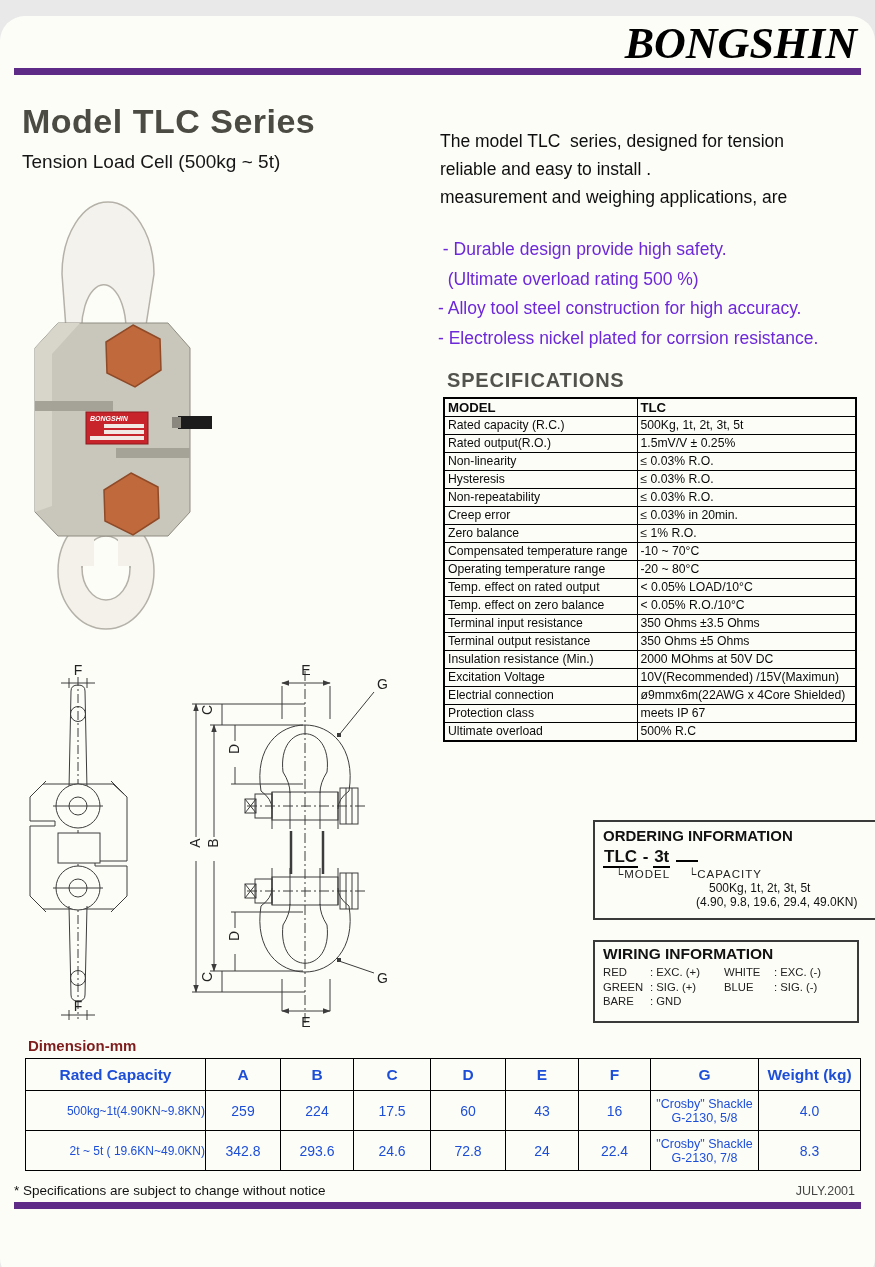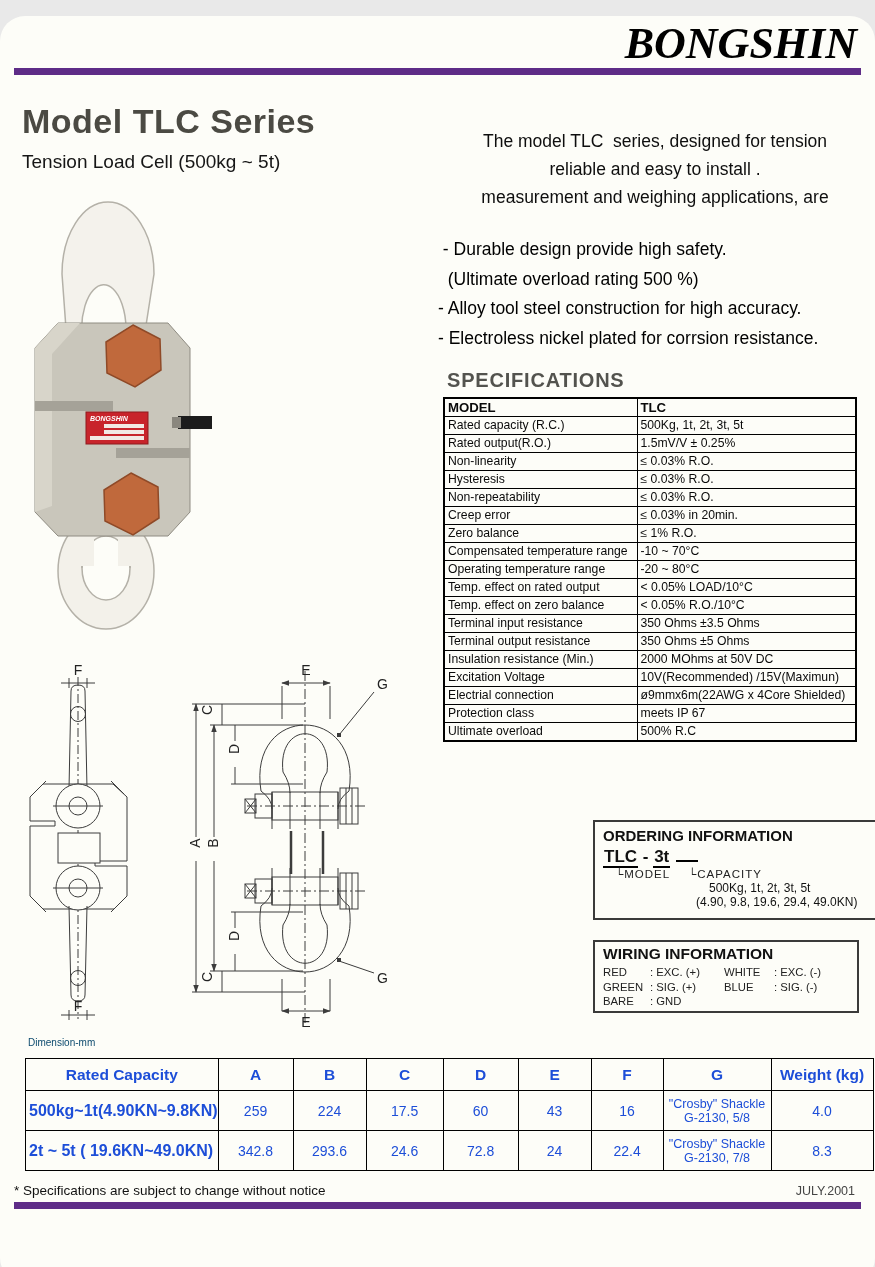--- a/index.html
+++ b/index.html
@@ -8,53 +8,53 @@
 
   .logo{position:absolute;top:2px;right:18px;font-family:"Liberation Serif",serif;
         font-style:italic;font-weight:bold;font-size:44px;color:#000;letter-spacing:0px;}
   .rule{position:absolute;left:14px;right:14px;height:7px;background:#5e2c87;}
   .rule-top{top:52px;} .rule-bottom{top:1186px;}
 
   .title{position:absolute;left:22px;top:86px;font-size:34px;font-weight:bold;color:#4b4a43;letter-spacing:.5px;}
   .subtitle{position:absolute;left:22px;top:135px;font-size:19px;color:#161616;}
 
   .intro{position:absolute;left:440px;top:111px;width:430px;font-size:17.5px;line-height:28px;color:#0e0e0e;}
-  .intro div{white-space:pre;text-align:center;}
-  .features{position:absolute;left:438px;top:219px;width:434px;font-size:17.5px;line-height:29.5px;color:#000000;}
+  .intro div{white-space:pre;}
+  .features{position:absolute;left:438px;top:219px;width:434px;font-size:17.5px;line-height:29.5px;color:#6d28d9;}
   .features div{white-space:pre;}
 
   .spec-head{position:absolute;left:447px;top:353px;font-size:20px;font-weight:bold;color:#53534e;letter-spacing:.8px;}
   table.spec{position:absolute;left:443px;top:381px;width:412px;border-collapse:collapse;table-layout:fixed;border:2px solid #000;}
   .spec td{border:1px solid #000;height:17px;padding:0 3px;font-size:12.2px;line-height:1.05;
            white-space:nowrap;overflow:hidden;color:#0a0a0a;}
   .spec tr.hdr td{font-weight:bold;font-size:13.2px;}
 
   .obox{position:absolute;left:593px;top:804px;width:314px;height:100px;border:2px solid #3a3a3a;
         padding:5px 8px;box-sizing:border-box;}
   .obox .h{font-size:15px;font-weight:bold;}
   .code{font-size:17px;font-weight:bold;margin-top:3px;}
   .code .u{border-bottom:2px solid #000;padding:0 1px;}
   .code .blank{display:inline-block;width:22px;border-bottom:2px solid #000;height:13px;margin-left:6px;}
   .branch{font-size:11.5px;color:#222;display:flex;margin-top:1px;}
   .branch .m{margin-left:12px;letter-spacing:1px;}
   .branch .c{margin-left:18px;letter-spacing:1px;}
   .ocap1{font-size:12px;margin-left:106px;margin-top:1px;white-space:pre;}
   .ocap2{font-size:12px;margin-left:93px;white-space:pre;}
 
-  .wbox{position:absolute;left:593px;top:924px;width:266px;height:73px;border:2px solid #3a3a3a;
+  .wbox{position:absolute;left:593px;top:924px;width:266px;height:83px;border:2px solid #3a3a3a;
         padding:3px 8px;box-sizing:border-box;}
   .wbox .h{font-size:15.5px;font-weight:bold;}
   .wgrid{display:grid;grid-template-columns:47px 74px 50px auto;font-size:11.3px;line-height:14.5px;margin-top:2px;color:#222;}
 
-  .dim-head{position:absolute;left:28px;top:1021px;font-size:10px;font-weight:normal;color:#0c4a6e;}
+  .dim-head{position:absolute;left:28px;top:1021px;font-size:15px;font-weight:bold;color:#7f1d1d;}
   table.dim{position:absolute;left:25px;top:1042px;border-collapse:collapse;table-layout:fixed;}
   .dim th,.dim td{border:1px solid #000;text-align:center;padding:0;color:#1d4ed8;}
   .dim th{font-size:15.5px;height:31px;}
   .dim td{font-size:14px;height:39px;}
-  .dim td.cap{text-align:left;padding-left:3px;font-size:16px;font-weight:bold;}
+  .dim td.cap{text-align:right;padding-left:3px;font-size:12px;}
   .dim .g{font-size:12.5px;line-height:14px;}
 
   .fnote{position:absolute;left:14px;top:1167px;font-size:13.5px;color:#111;}
   .fdate{position:absolute;right:20px;top:1168px;font-size:12.5px;color:#444;}
 
   svg.photo{position:absolute;left:20px;top:160px;}
   svg.draw{position:absolute;left:25px;top:645px;}
   svg text{font-family:"Liberation Sans",sans-serif;}
 </style>
 </head>

